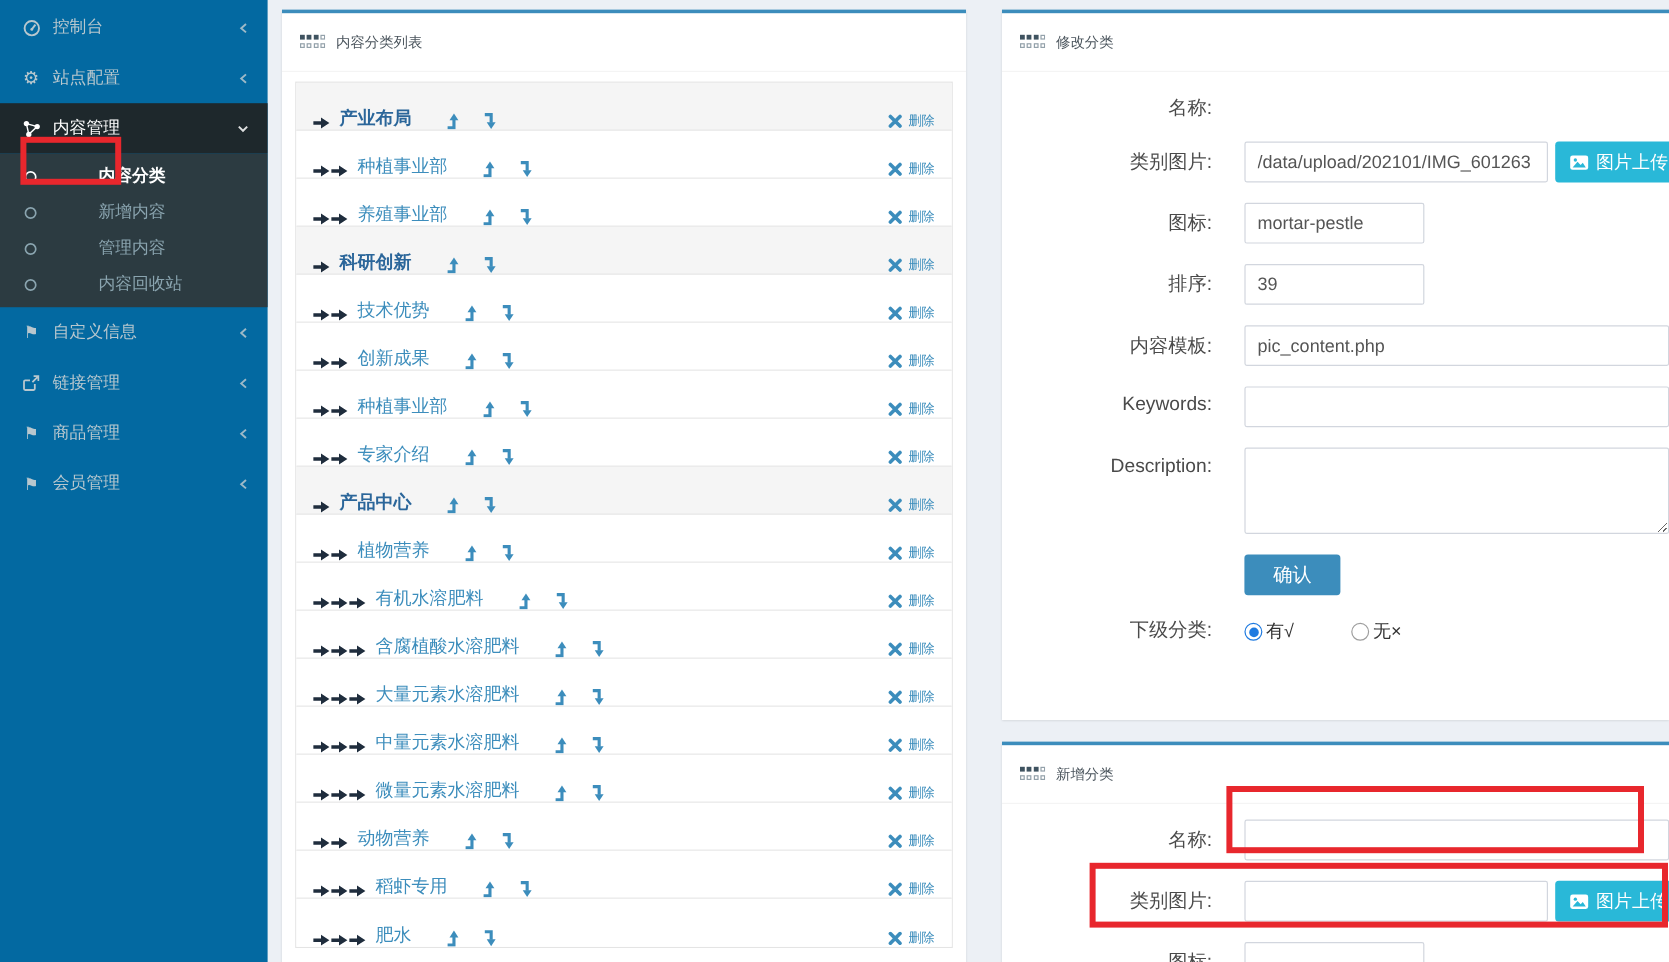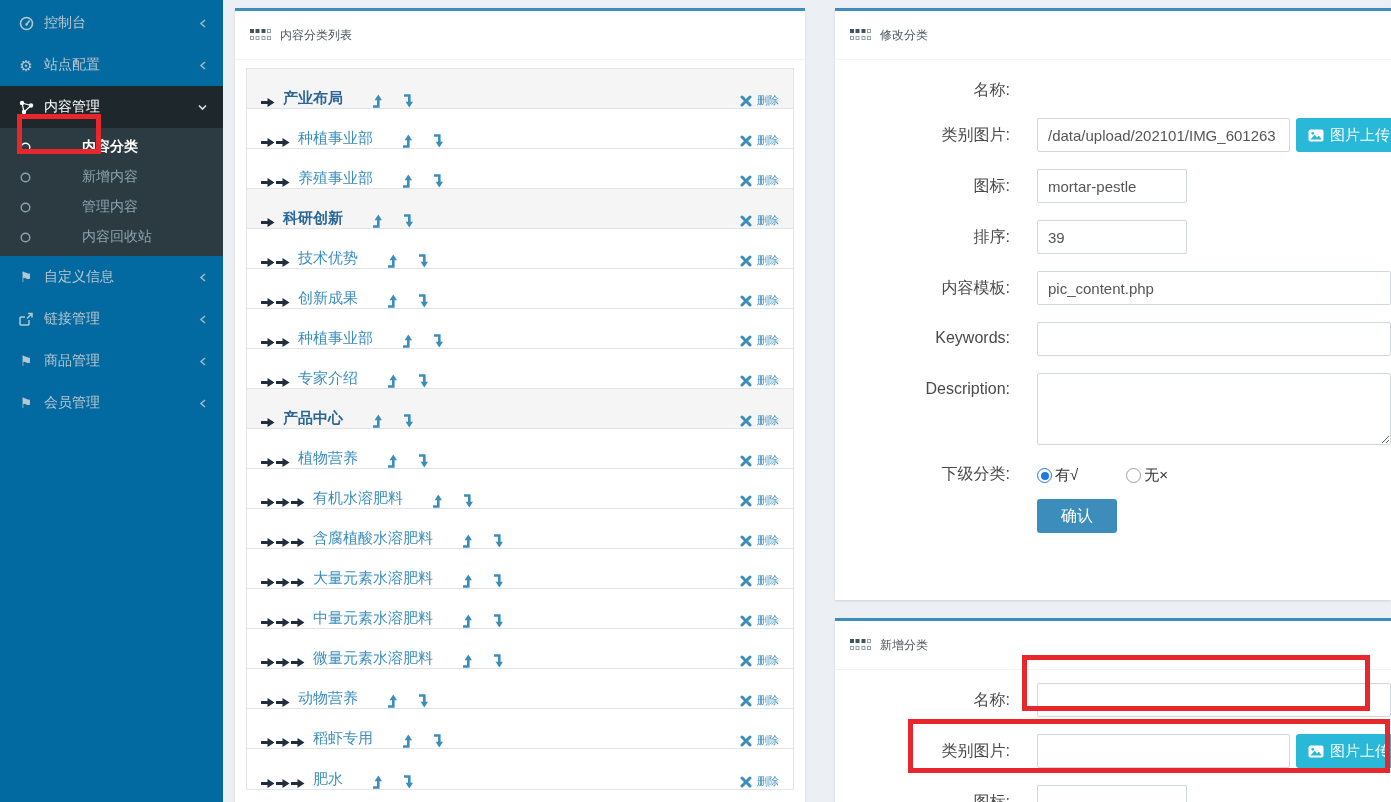--- a/index.html
+++ b/index.html
@@ -875,38 +875,38 @@
       <div class="fctl">
           <input class="txt w-full" value="" style="">
         </div>
     </div>
     <div class="frow">
       <div class="flabel">Description:</div>
       <div class="fctl">
           <textarea class="txt" style=""></textarea>
         </div>
     </div>
+    <div class="frow">
+      <div class="flabel"></div>
+      <div class="fctl">
+          <button class="confirm-btn">确认</button>
+        </div>
+    </div>
     <div class="frow" style="margin-bottom:14px;">
       <div class="flabel" style="padding-top:2px;">下级分类:</div>
       <div class="fctl radio-group">
         <span class="radio-opt">
           <span class="rb checked"></span>
           <span>有√</span>
         </span>
         <span class="radio-opt">
           <span class="rb"></span>
           <span>无×</span>
         </span>
       </div>
-    </div>
-    <div class="frow">
-      <div class="flabel"></div>
-      <div class="fctl">
-          <button class="confirm-btn">确认</button>
-        </div>
     </div>
   </div>
 </section>
 
 <section class="panel" id="add-panel">
   <div class="panel-header">
     <svg class="grid-ic" width="21" height="15" viewBox="0 0 21 15">
       <rect x="0" y="1" width="4" height="4" fill="#3f5360"></rect>
         <rect x="5.5" y="1" width="4" height="4" fill="#3f5360"></rect>
       <rect x="0.5" y="8.5" width="3" height="3" fill="none" stroke="#93a1aa"></rect>

